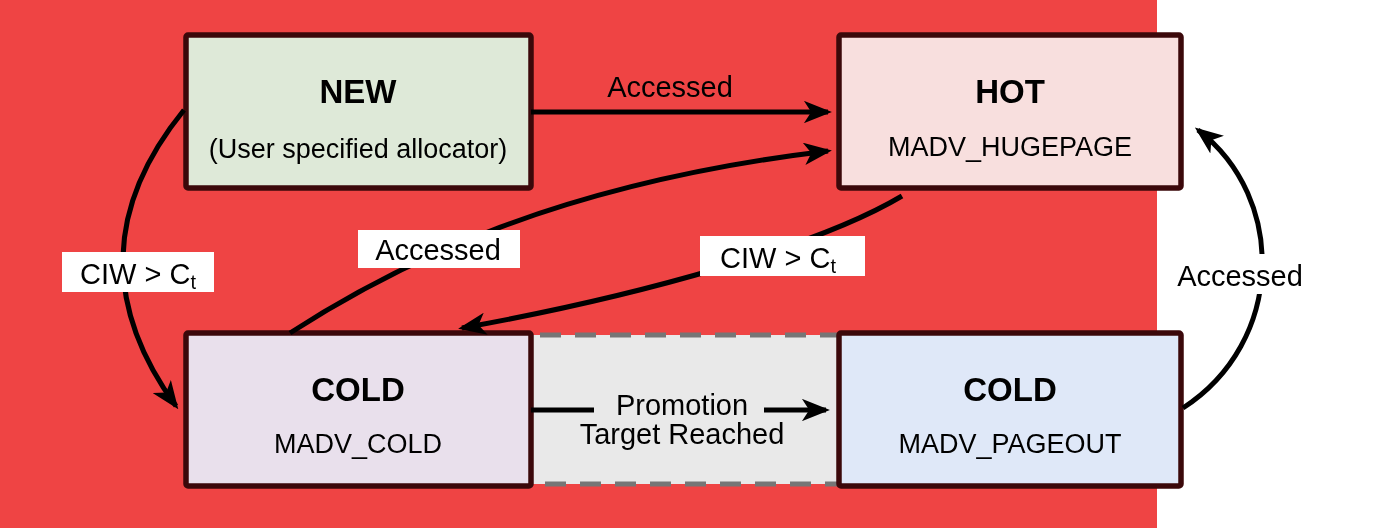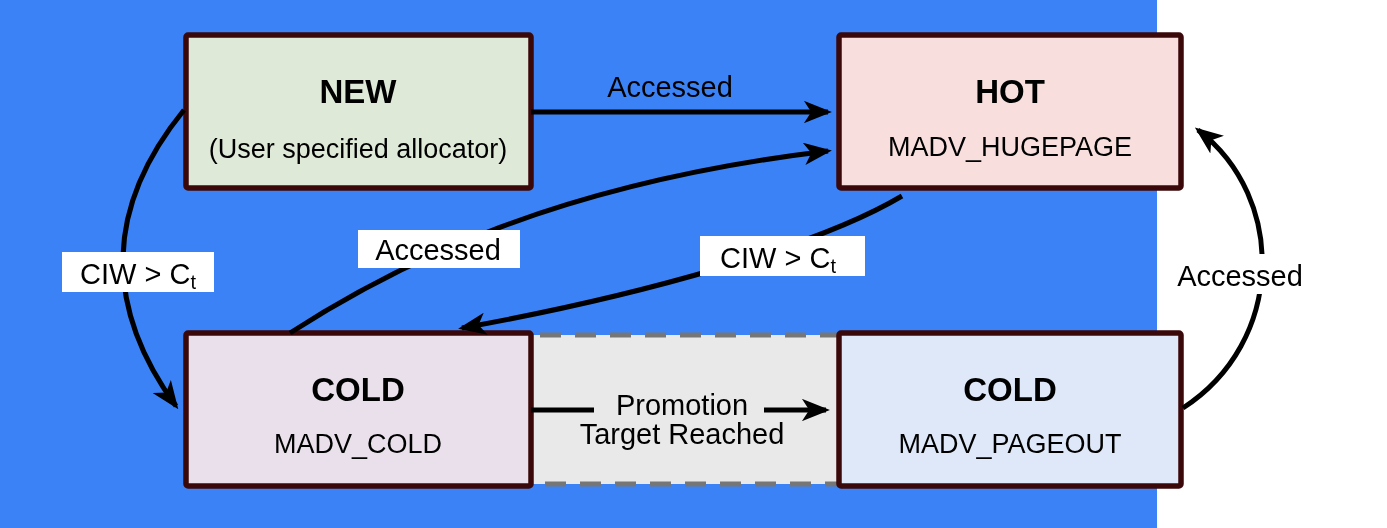--- a/index.html
+++ b/index.html
@@ -4,21 +4,21 @@
 <style>
   html, body {
     margin: 0;
     padding: 0;
     background: #ffffff;
   }
   .canvas {
     position: relative;
     width: 1157px;
     height: 528px;
-    background: #3b82f6;
+    background: #ef4444;
     font-family: "Liberation Sans", "DejaVu Sans", sans-serif;
     text-decoration: underline;
   }
   svg { display: block; }
   .node-rect {
     stroke-width: 5.5px;
   }
   .node-title {
     font-size: 33px;
     font-weight: bold;

